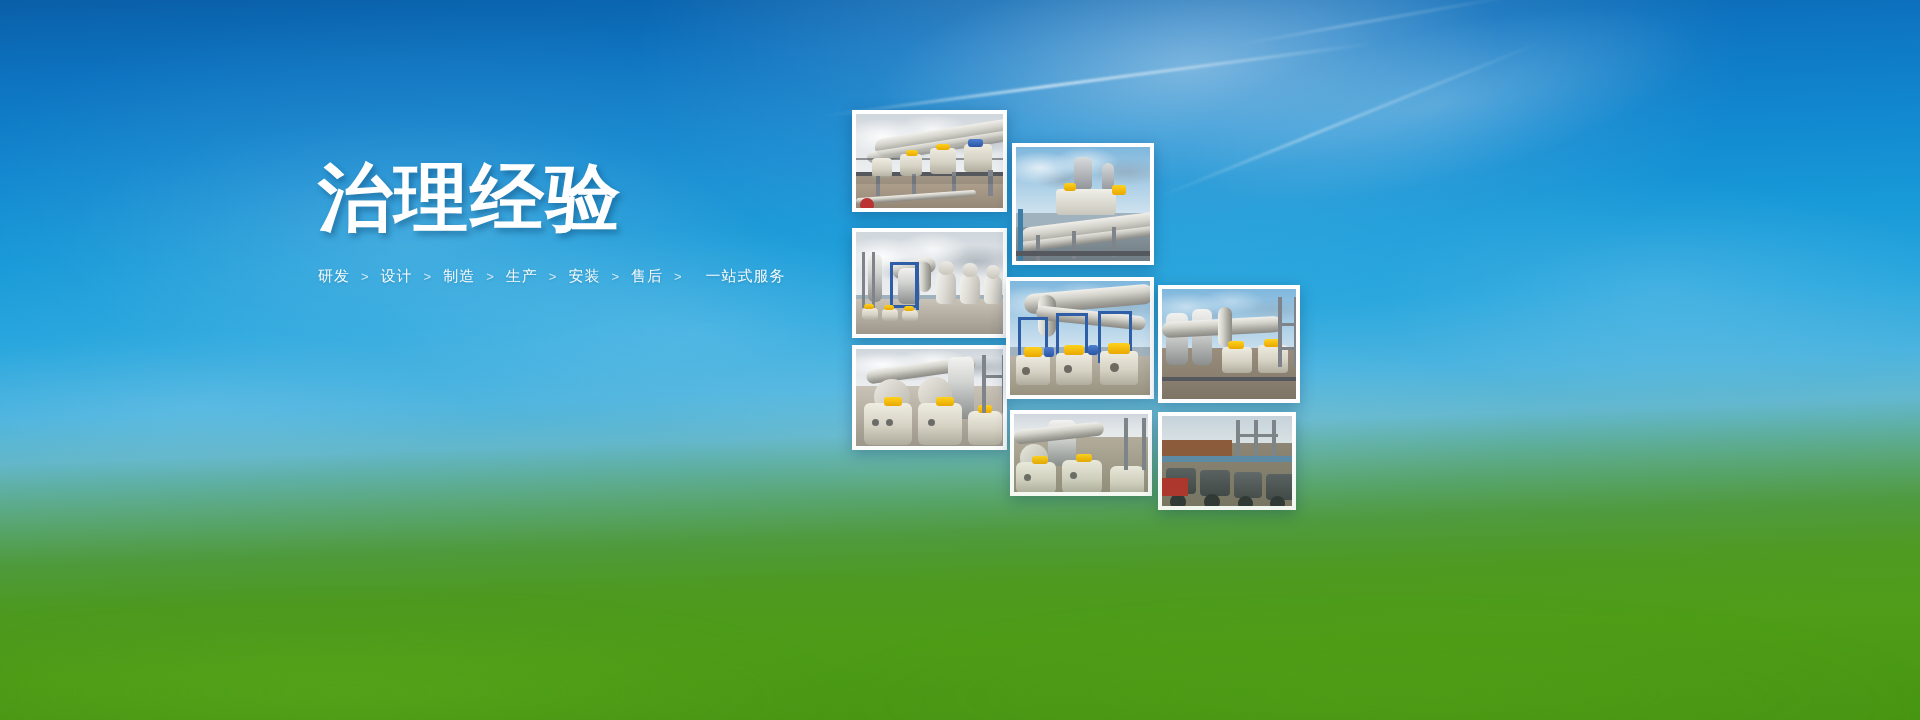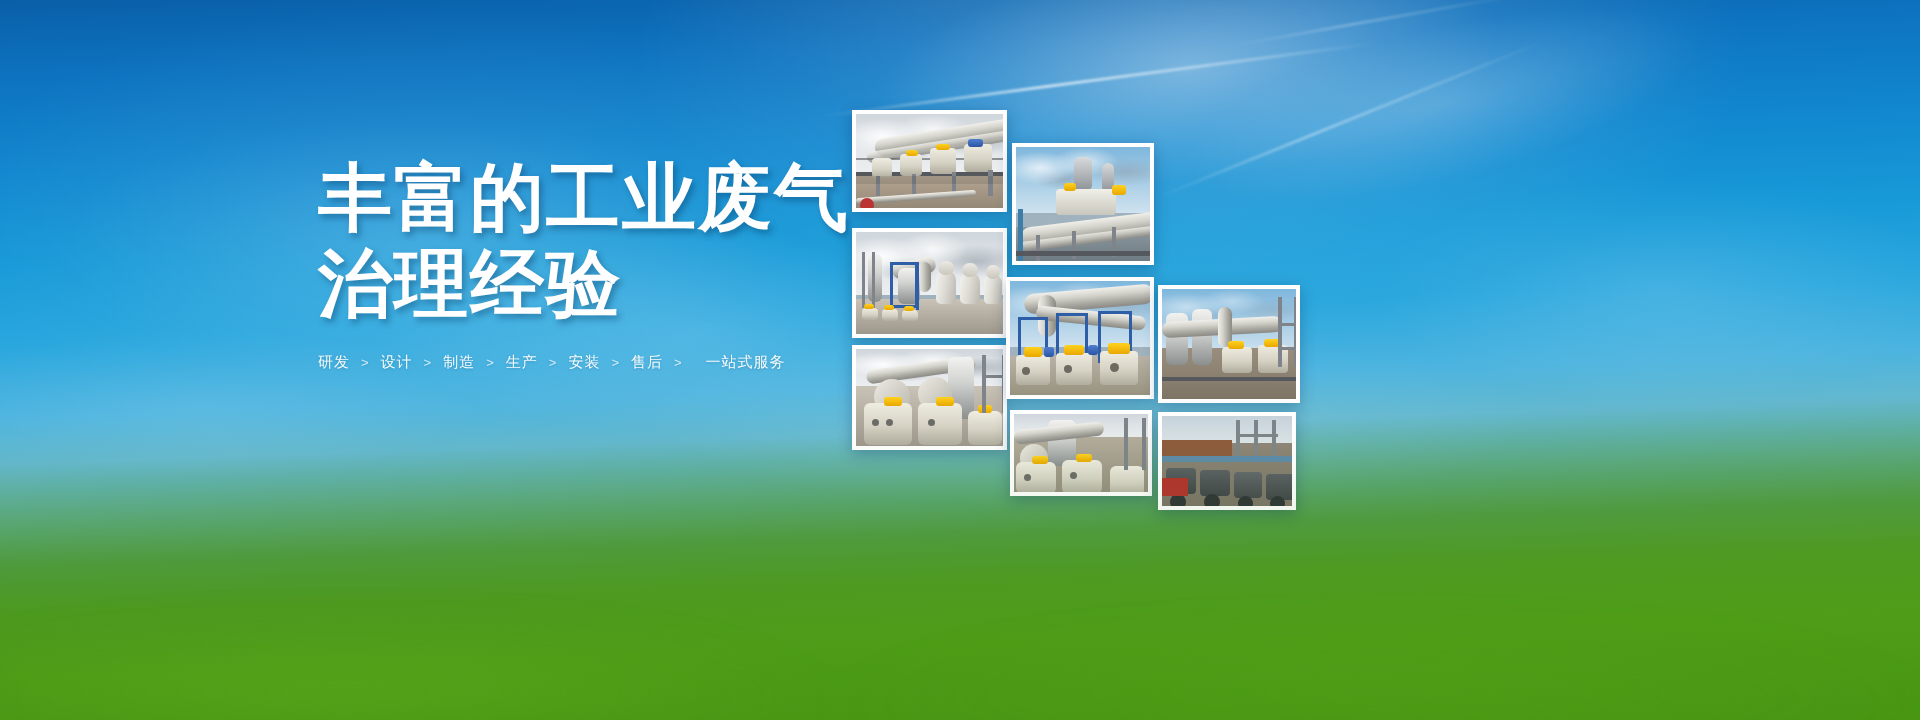--- a/index.html
+++ b/index.html
@@ -344,21 +344,20 @@
       </div>
     </div>
 
   </div>
 
   <div class="ground-haze"></div>
   <div class="ground-blur"></div>
 
   <div class="copy">
     <h1 class="headline">
-      <span>丰富的工业废气</span>
       <span class="l2">治理经验</span>
     </h1>
 
 
     <div class="steps">
       <span class="step">研发</span>
       <span class="sep">&gt;</span>
       <span class="step">设计</span>
       <span class="sep">&gt;</span>
       <span class="step">制造</span>

